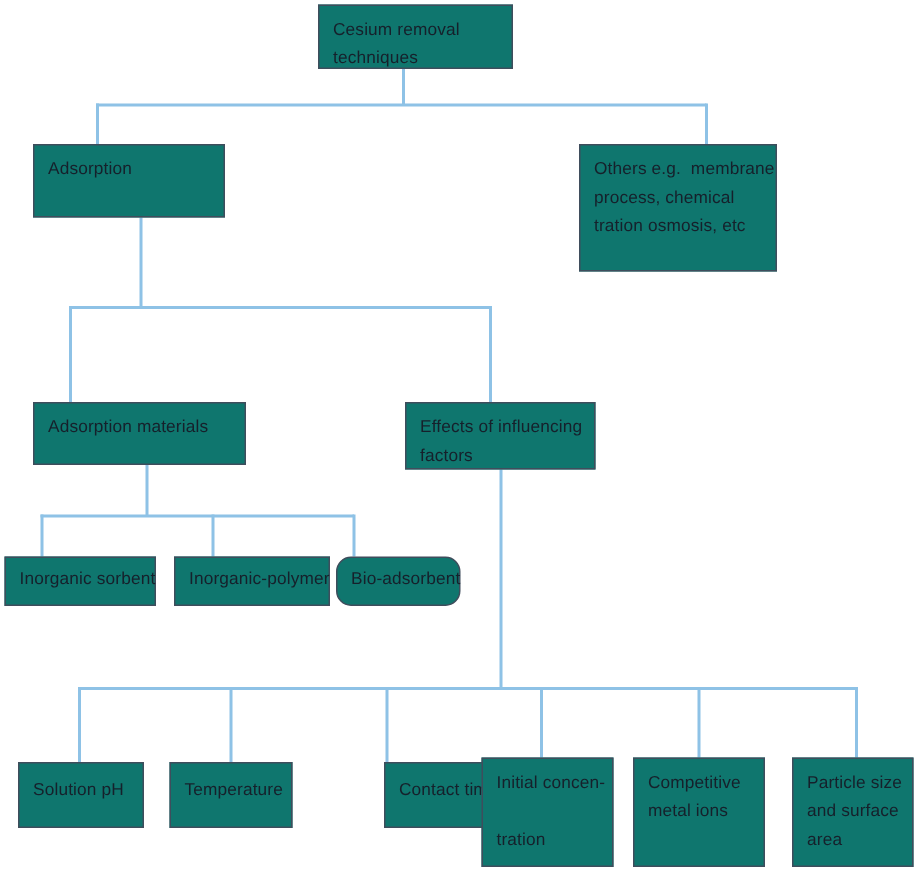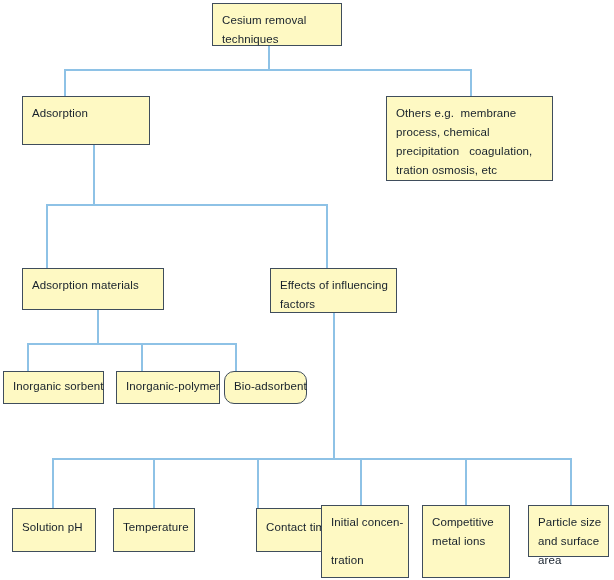--- a/index.html
+++ b/index.html
@@ -11,21 +11,21 @@
     position: relative;
     width: 614px;
     height: 580px;
     background: #ffffff;
     font-family: "Liberation Sans", sans-serif;
     overflow: hidden;
   }
   .node {
     position: absolute;
     box-sizing: border-box;
-    background: #fef9c3;
+    background: #0f766e;
     border: 1.4px solid #3f4d5c;
     color: #16202b;
     font-size: 11.5px;
     line-height: 19px;
     padding: 7px 9px 6px 9px;
     letter-spacing: 0.1px;
   }
   .node .line {
     display: block;
     white-space: pre;
@@ -69,24 +69,23 @@
 
   <div class="node" style="left:212px; top:3px; width:130px; height:43px;">
     <span class="line">Cesium removal</span>
     <span class="line">techniques</span>
   </div>
 
   <div class="node" style="left:22px; top:96px; width:128px; height:49px;">
     <span class="line">Adsorption</span>
   </div>
 
-  <div class="node" style="left:386px; top:96px; width:167px; height:85px;">
+  <div class="node" style="left:386px; top:96px; width:132px; height:85px;">
     <span class="line">Others e.g.  membrane</span>
     <span class="line">process, chemical</span>
-    <span class="line">precipitation   coagulation,</span>
     <span class="line">tration osmosis, etc</span>
   </div>
 
   <div class="node" style="left:22px; top:268px; width:142px; height:42px;">
     <span class="line">Adsorption materials</span>
   </div>
 
   <div class="node" style="left:270px; top:268px; width:127px; height:45px;">
     <span class="line">Effects of influencing</span>
     <span class="line">factors</span>
@@ -120,19 +119,19 @@
     <span class="line">Initial concen-</span>
     <span class="line">&nbsp;</span>
     <span class="line">tration</span>
   </div>
 
   <div class="node" style="left:422px; top:505px; width:88px; height:73px;">
     <span class="line">Competitive</span>
     <span class="line">metal ions</span>
   </div>
 
-  <div class="node" style="left:528px; top:505px; width:81px; height:52px;">
+  <div class="node" style="left:528px; top:505px; width:81px; height:73px;">
     <span class="line">Particle size</span>
     <span class="line">and surface</span>
     <span class="line">area</span>
   </div>
 
 </div>
 
 </body></html>

